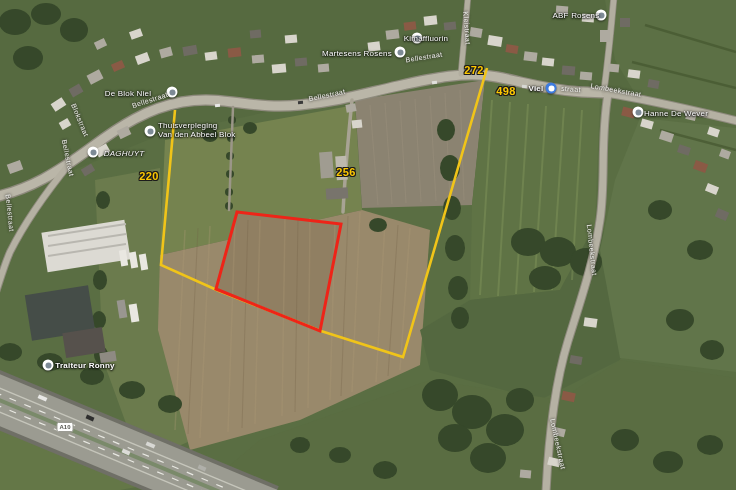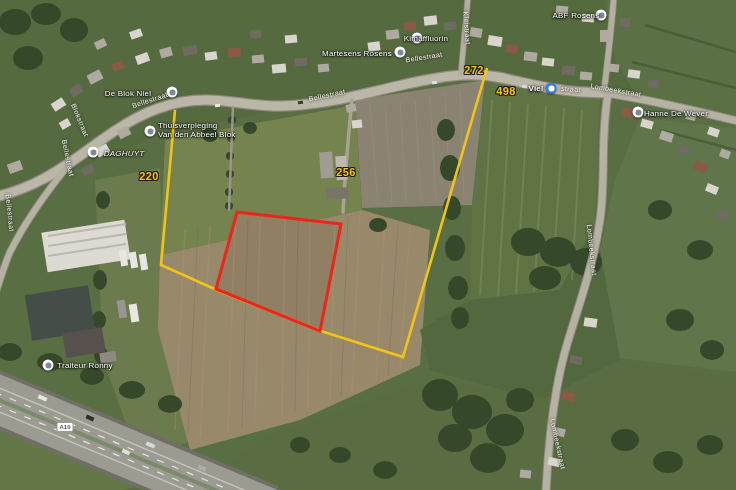--- a/index.html
+++ b/index.html
@@ -291,21 +291,21 @@
         <div class="glyph" style="background: rgb(255, 255, 255);"></div>
       </div>
       <div class="label-poi" style="left: 536px; top: 88px; font-weight: bold;">Viel</div>
       <div class="poi-icon" style="left: 638px; top: 112px; background: rgb(255, 255, 255);">
         <div class="glyph" style="background: rgb(125, 138, 150);"></div>
       </div>
       <div class="label-poi" style="left: 676px; top: 113px;">Hanne De Wever</div>
       <div class="poi-icon" style="left: 48px; top: 365px; background: rgb(255, 255, 255);">
         <div class="glyph" style="background: rgb(125, 138, 150);"></div>
       </div>
-      <div class="label-poi" style="left: 85px; top: 365px;">Traiteur Ronny</div>
+      <div class="label-poi" style="left: 85px; top: 365px; font-weight: bold;">Traiteur Ronny</div>
       <div class="label-road" style="left: 150px; top: 100px; transform: translate(-50%, -50%) rotate(-18deg);">Bellestraat</div>
       <div class="label-road" style="left: 327px; top: 95px; transform: translate(-50%, -50%) rotate(-12deg);">Bellestraat</div>
       <div class="label-road" style="left: 424px; top: 57px; transform: translate(-50%, -50%) rotate(-9deg);">Bellestraat</div>
       <div class="label-road" style="left: 571px; top: 89px; transform: translate(-50%, -50%) rotate(4deg);">straat</div>
       <div class="label-road" style="left: 616px; top: 90px; transform: translate(-50%, -50%) rotate(10deg);">Lombeekstraat</div>
       <div class="label-road" style="left: 592px; top: 250px; transform: translate(-50%, -50%) rotate(84deg);">Lombeekstraat</div>
       <div class="label-road" style="left: 558px; top: 444px; transform: translate(-50%, -50%) rotate(78deg);">Lombeekstraat</div>
       <div class="label-road" style="left: 467px; top: 28px; transform: translate(-50%, -50%) rotate(86deg);">Kleistraat</div>
       <div class="label-road" style="left: 80px; top: 120px; transform: translate(-50%, -50%) rotate(68deg);">Blokstraat</div>
       <div class="label-road" style="left: 68px; top: 158px; transform: translate(-50%, -50%) rotate(78deg);">Bellestraat</div>

